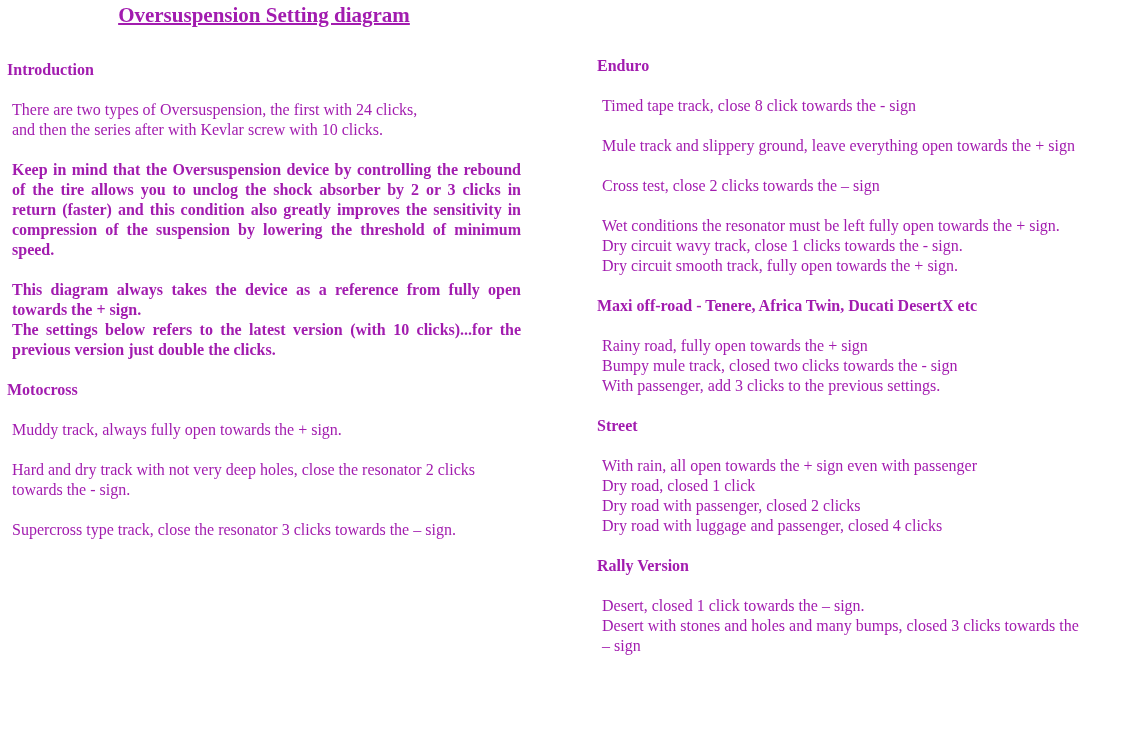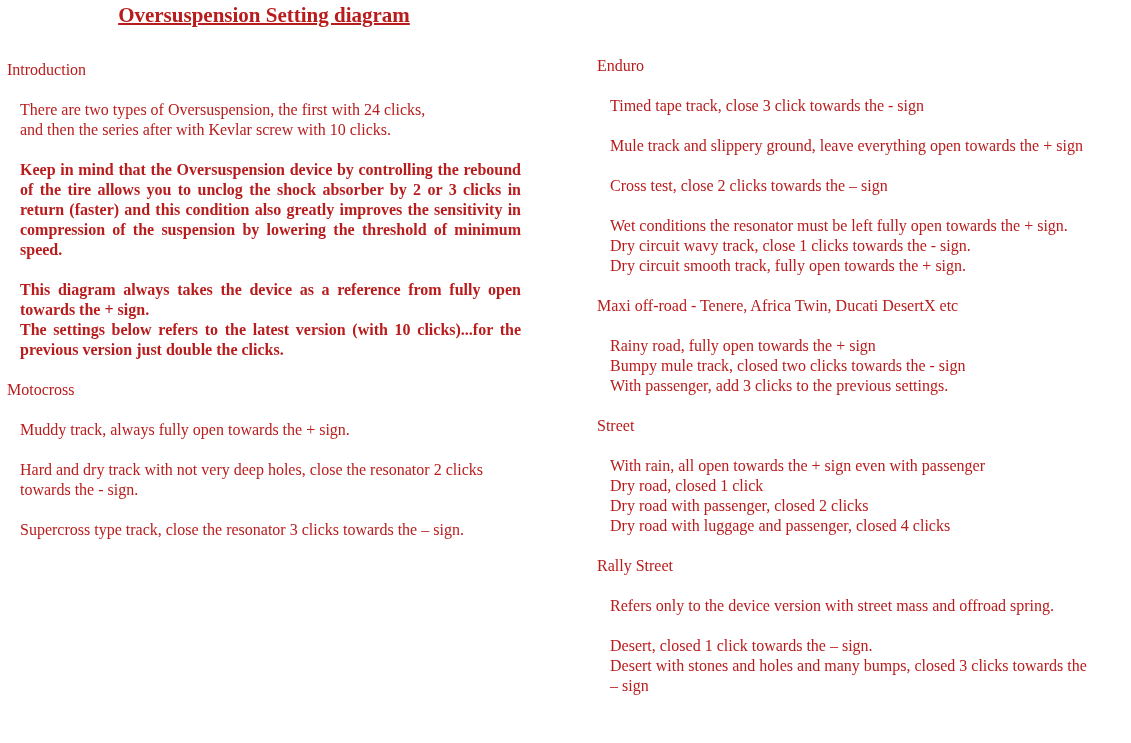--- a/index.html
+++ b/index.html
@@ -5,21 +5,21 @@
   html, body {
     margin: 0;
     padding: 0;
     background: #ffffff;
   }
   #page {
     position: relative;
     width: 1103px;
     height: 743px;
     background: #ffffff;
-    color: #b91c1c;
+    color: #a21caf;
     font-family: "Liberation Serif", "DejaVu Serif", serif;
     font-size: 16px;
     line-height: 20px;
     overflow: hidden;
   }
   #doc-title {
     position: absolute;
     left: 7px;
     top: 2px;
     width: 514px;
@@ -37,26 +37,26 @@
     left: 7px;
     top: 60px;
     width: 514px;
   }
   #right-column {
     left: 597px;
     top: 56px;
     width: 530px;
   }
   .heading {
-    font-weight: normal;
+    font-weight: bold;
     margin: 0 0 20px 0;
     white-space: pre-line;
   }
   .para {
-    margin: 0 0 20px 13px;
+    margin: 0 0 20px 5px;
     white-space: pre-line;
     text-align: left;
   }
   .para.justify {
     text-align: justify;
     font-weight: bold;
   }
 </style>
 </head>
 <body>
@@ -78,40 +78,39 @@
     <div class="para">Muddy track, always fully open towards the + sign.</div>
     <div class="para">Hard and dry track with not very deep holes, close the resonator 2 clicks
 towards the - sign.</div>
     <div class="para">Supercross type track, close the resonator 3 clicks towards the – sign.</div>
 
   </div>
 
   <div id="right-column" class="column">
 
     <div class="heading">Enduro</div>
-    <div class="para">Timed tape track, close 3 click towards the - sign</div>
+    <div class="para">Timed tape track, close 8 click towards the - sign</div>
     <div class="para">Mule track and slippery ground, leave everything open towards the + sign</div>
     <div class="para">Cross test, close 2 clicks towards the – sign</div>
 
     <div class="para">Wet conditions the resonator must be left fully open towards the + sign.
 Dry circuit wavy track, close 1 clicks towards the - sign.
 Dry circuit smooth track, fully open towards the + sign.</div>
 
     <div class="heading">Maxi off-road - Tenere, Africa Twin, Ducati DesertX etc</div>
     <div class="para">Rainy road, fully open towards the + sign
 Bumpy mule track, closed two clicks towards the - sign
 With passenger, add 3 clicks to the previous settings.</div>
 
     <div class="heading">Street</div>
     <div class="para">With rain, all open towards the + sign even with passenger
 Dry road, closed 1 click
 Dry road with passenger, closed 2 clicks
 Dry road with luggage and passenger, closed 4 clicks</div>
 
-    <div class="heading">Rally Street</div>
-    <div class="para">Refers only to the device version with street mass and offroad spring.</div>
+    <div class="heading">Rally Version</div>
     <div class="para">Desert, closed 1 click towards the – sign.
 Desert with stones and holes and many bumps, closed 3 clicks towards the
 – sign</div>
 
   </div>
 
 </div>
 
 </body></html>

